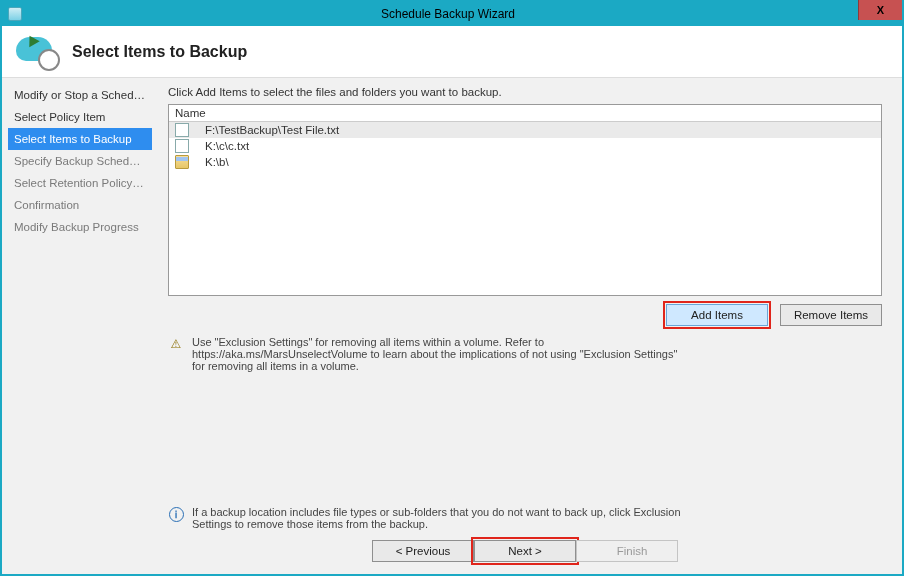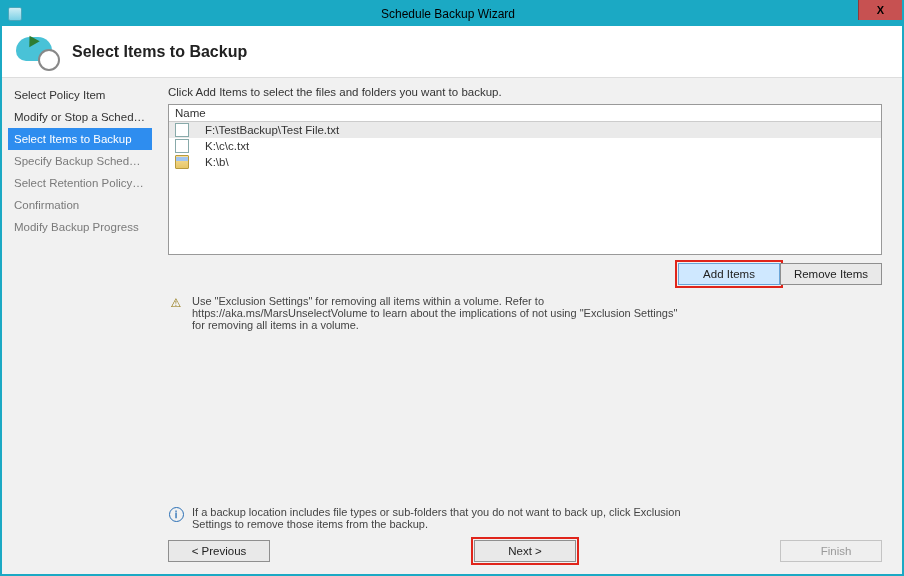--- a/index.html
+++ b/index.html
@@ -134,21 +134,21 @@
     flex-direction: column;
   }
   .instruction {
     font-size: 11.5px;
     color: #333;
     margin-bottom: 6px;
   }
   .list-box {
     border: 1px solid #999;
     background: #fff;
-    height: 151px;
+    height: 192px;
     display: flex;
     flex-direction: column;
     font-size: 11.5px;
   }
   .list-header {
     background: #fff;
     border-bottom: 1px solid #ccc;
     padding: 2px 6px;
     color: #333;
   }
@@ -177,20 +177,21 @@
     border: 1px solid #b89a3c;
     border-radius: 1px;
   }
   .file-ic.folder::before {
     content:""; display:block; width:100%; height:4px;
     background:#a0c4f0; margin-top:-7px;
   }
   .btn-row {
     display: flex;
     justify-content: flex-end;
+    gap: 12px;
     margin-top: 8px;
   }
   .btn-row.right-only {
     justify-content: flex-end;
   }
   .btn {
     min-width: 102px;
     height: 22px;
     border: 1px solid #8f8f8f;
     background: #e9e9e9;
@@ -244,22 +245,22 @@
     font-weight: bold;
     border: 1px solid #2a6fb5;
     border-radius: 50%;
     width: 13px; height: 13px;
     display:inline-flex; align-items:center; justify-content:center;
     font-size:10px;
   }
   .spacer { flex: 1; }
   .footer {
     display: flex;
-    justify-content: space-between;
-    gap: 16px;
+    justify-content: center;
+    gap: 0;
     padding-top: 10px;
   }
 </style>
 </head>
 <body>
 
 <div class="window">
 
   <div class="titlebar">
     <div class="tb-icon"></div>
@@ -272,22 +273,22 @@
       <div class="cloud"></div>
       <div class="arrow"></div>
       <div class="clock"></div>
     </div>
     <h1>Select Items to Backup</h1>
   </div>
 
   <div class="body">
 
     <div class="sidebar">
+      <div class="step">Modify or Stop a Schedul...</div>
       <div class="step">Select Policy Item</div>
-      <div class="step">Modify or Stop a Schedul...</div>
       <div class="step active">Select Items to Backup</div>
       <div class="step muted">Specify Backup Schedule ...</div>
       <div class="step muted">Select Retention Policy (F...</div>
       <div class="step muted">Confirmation</div>
       <div class="step muted">Modify Backup Progress</div>
     </div>
 
     <div class="content">
 
       <div class="instruction">Click Add Items to select the files and folders you want to backup.</div>

